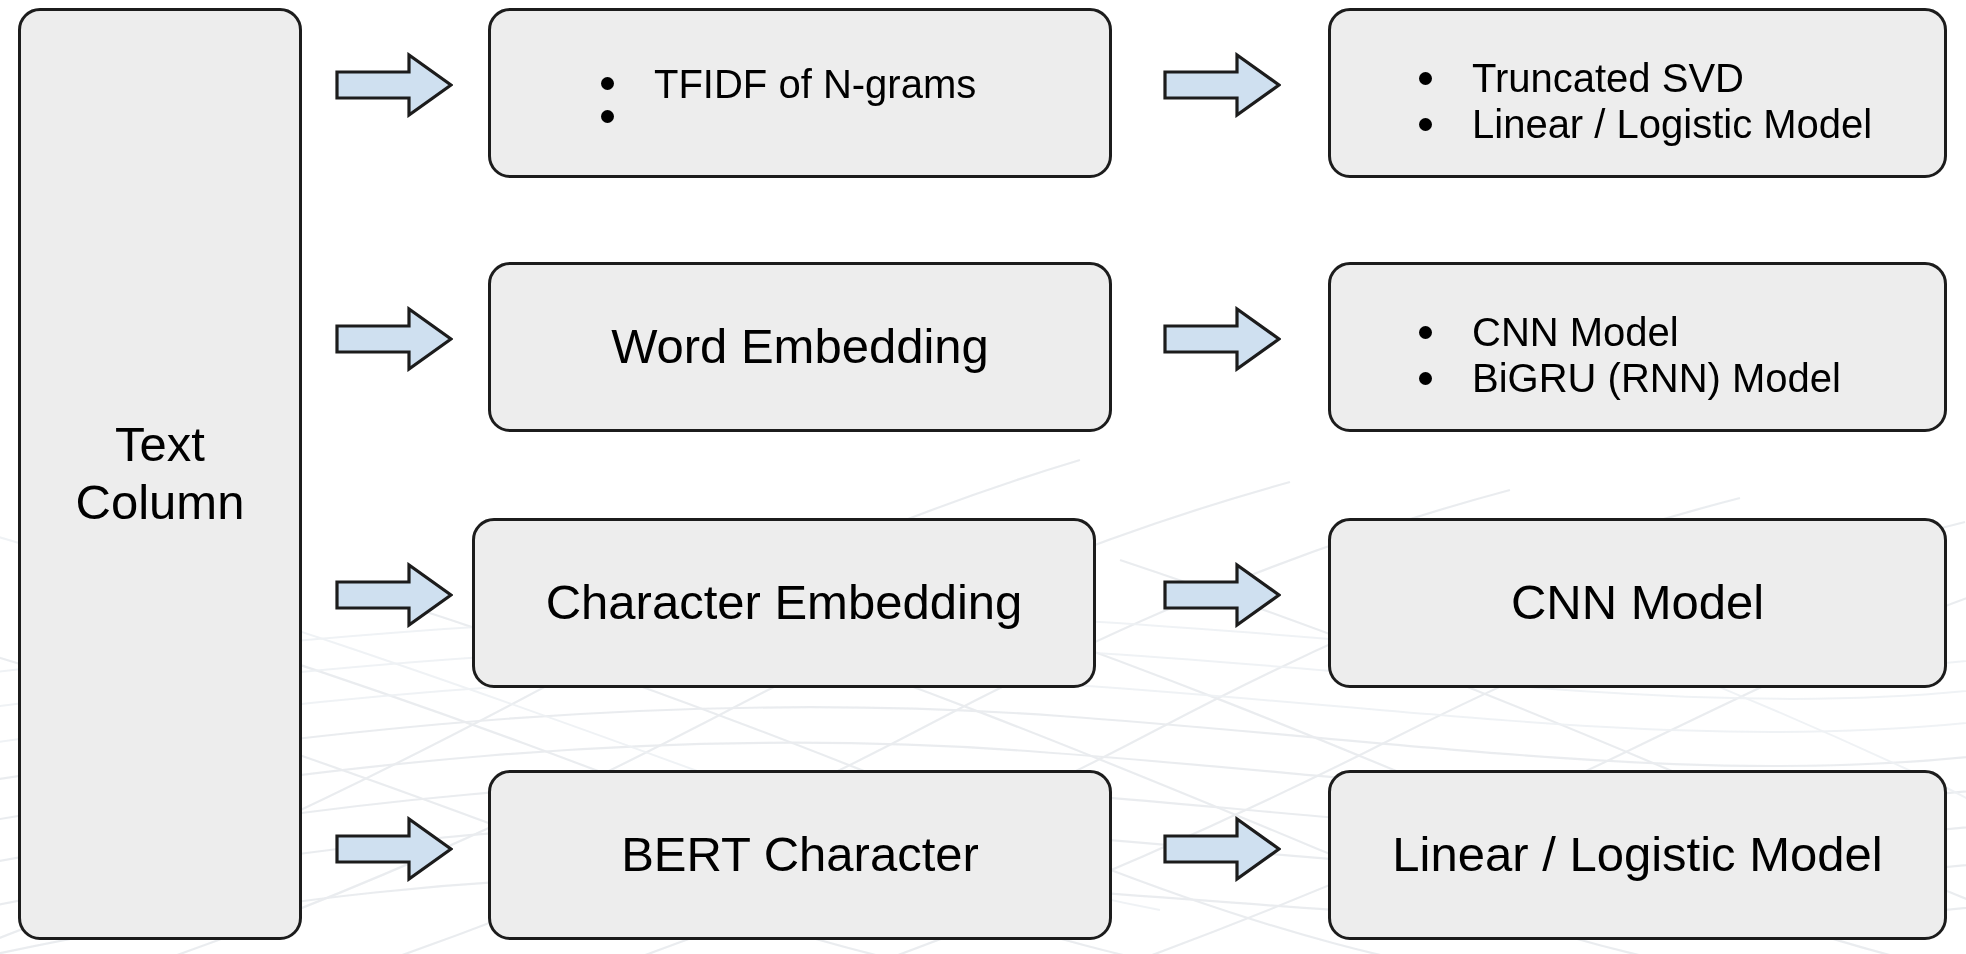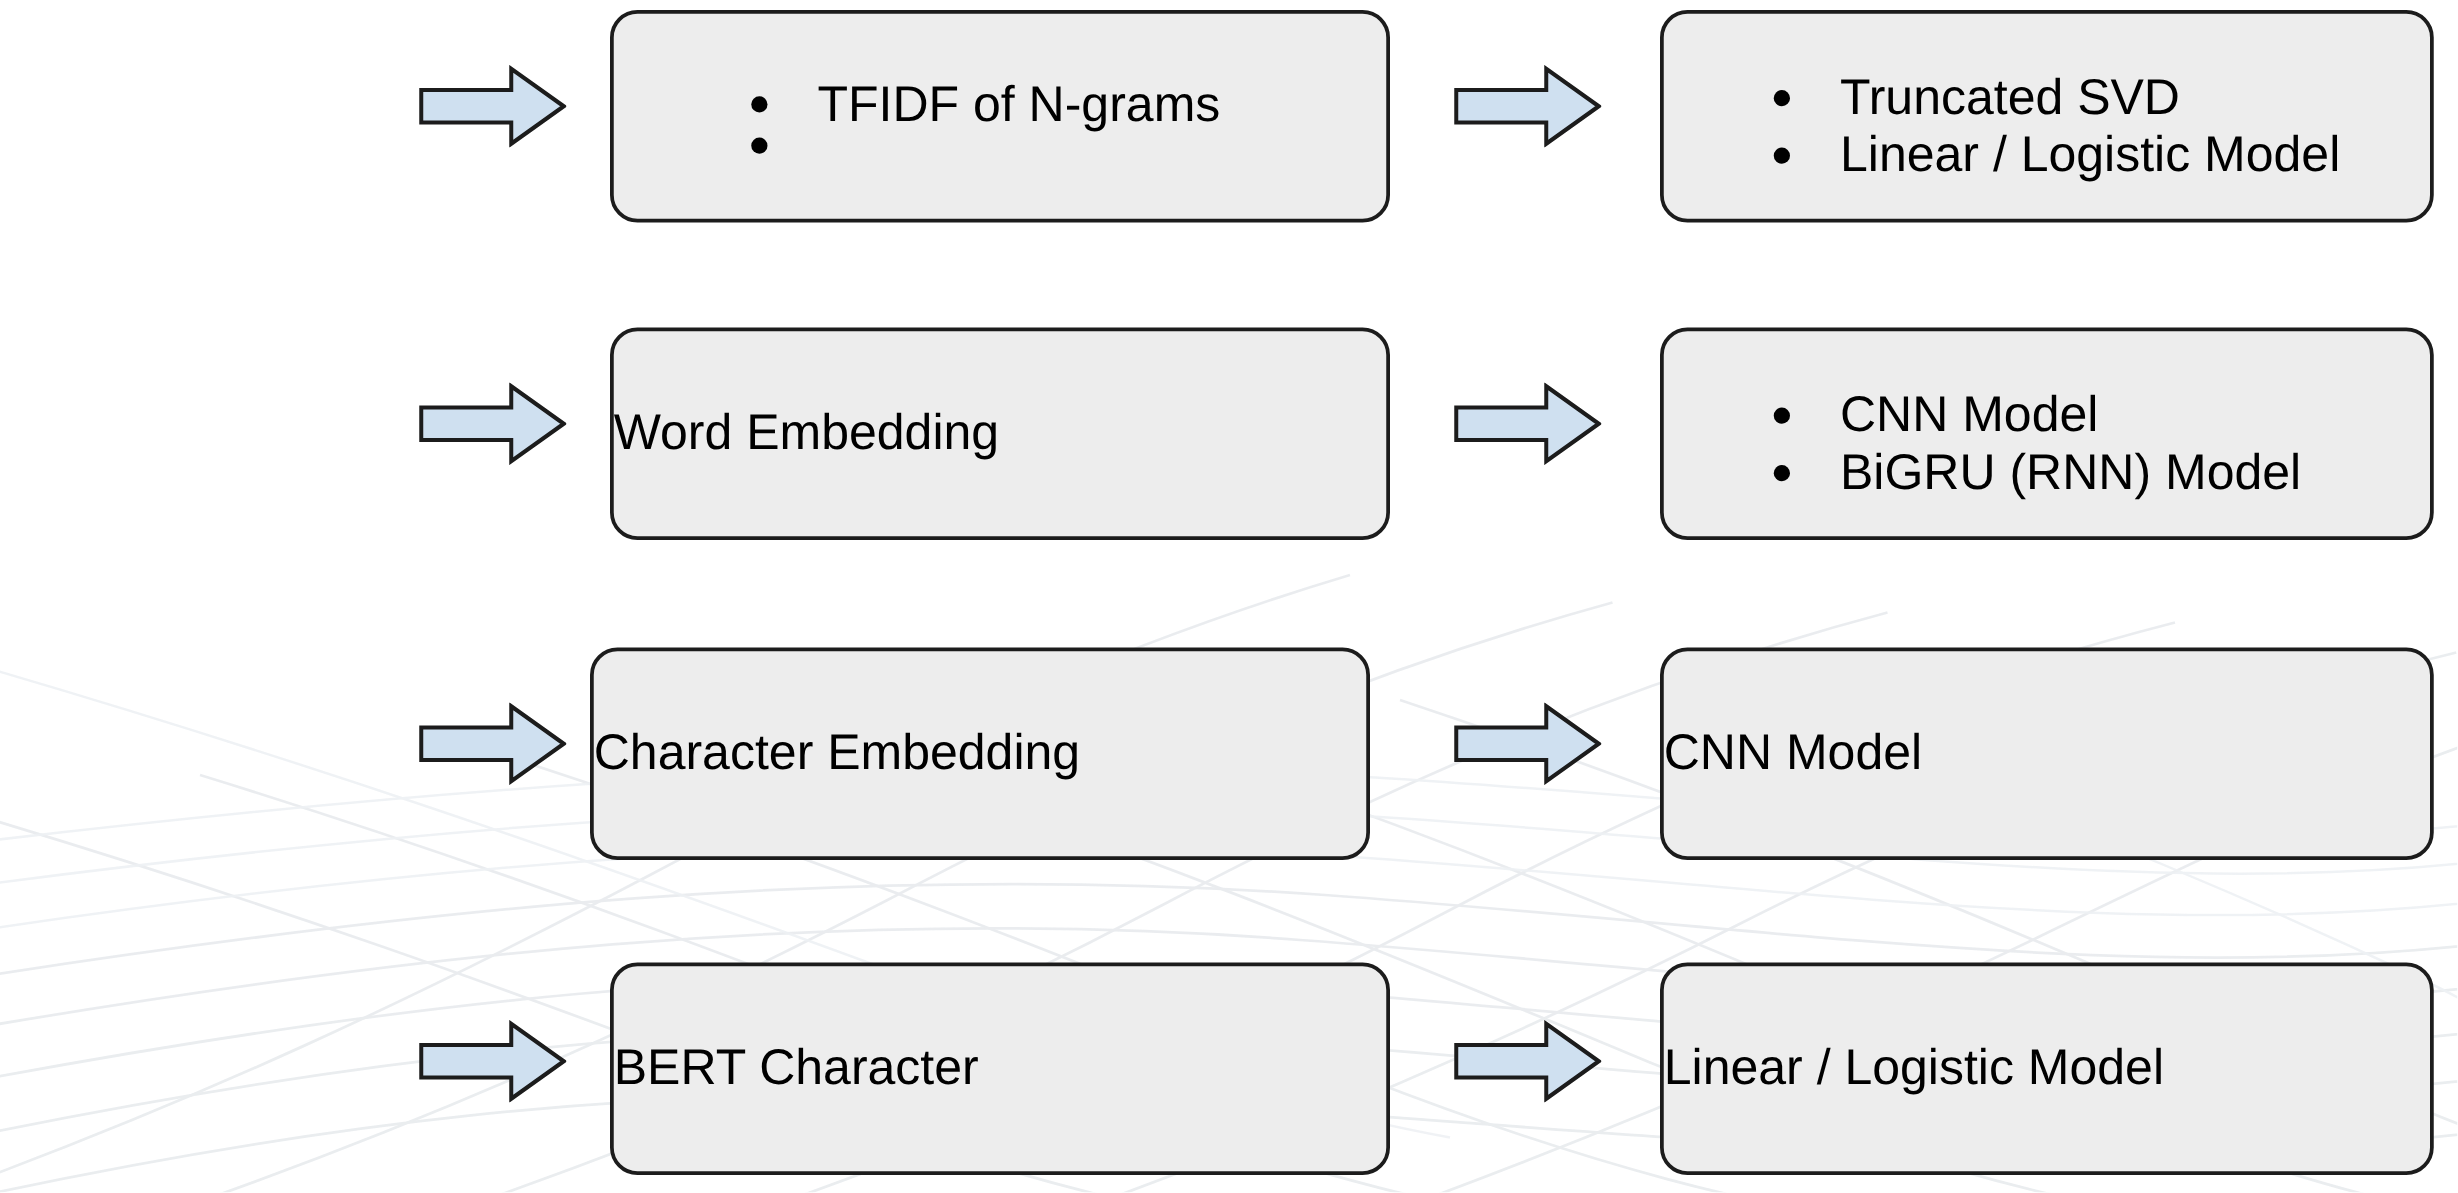--- a/index.html
+++ b/index.html
@@ -27,23 +27,24 @@
 
   .box {
     position: absolute;
     box-sizing: border-box;
     background: #ededed;
     border: 3px solid #1c1c1c;
     border-radius: 22px;
     z-index: 2;
     display: flex;
     align-items: center;
+    justify-content: center;
   }
   .box-center-text {
-    font-size: 40px;
+    font-size: 49px;
     color: #000000;
     line-height: 1.18;
     text-align: center;
     white-space: pre-line;
   }
   .bullet-list {
     list-style: none;
     margin: 0;
     padding: 0;
     width: 100%;
@@ -100,20 +101,24 @@
     </g>
     <g stroke="#eef1f4" stroke-width="2" fill="none" opacity="0.9">
       <path d="M -120 760 C 320 690 700 660 1060 684 C 1420 708 1720 756 2010 718"></path>
       <path d="M -120 722 C 340 658 720 630 1080 652 C 1440 674 1740 722 2010 686"></path>
       <path d="M -120 686 C 360 626 740 600 1100 622 C 1460 644 1760 690 2010 656"></path>
       <path d="M -60 520 C 220 600 460 684 700 772 C 900 846 1040 888 1160 910"></path>
       <path d="M 1350 548 C 1560 620 1760 700 1930 780 C 1960 794 1975 802 1990 812"></path>
     </g>
   </svg>
 
+  <div class="box" style="left:18px; top:8px; width:284px; height:932px;">
+    <span class="box-center-text">Text
+Column</span>
+  </div>
 
   <div class="arrow" style="left:335px; top:52px; width:118px; height:66px;">
     <svg width="118" height="66" viewBox="0 0 118 66">
       <path d="M 2 20 L 74 20 L 74 3 L 116 33 L 74 63 L 74 46 L 2 46 Z" fill="#cfe0f0" stroke="#1c1c1c" stroke-width="3.2" stroke-linejoin="miter"></path>
     </svg>
   </div>
   <div class="arrow" style="left:335px; top:306px; width:118px; height:66px;">
     <svg width="118" height="66" viewBox="0 0 118 66">
       <path d="M 2 20 L 74 20 L 74 3 L 116 33 L 74 63 L 74 46 L 2 46 Z" fill="#cfe0f0" stroke="#1c1c1c" stroke-width="3.2" stroke-linejoin="miter"></path>
     </svg>

